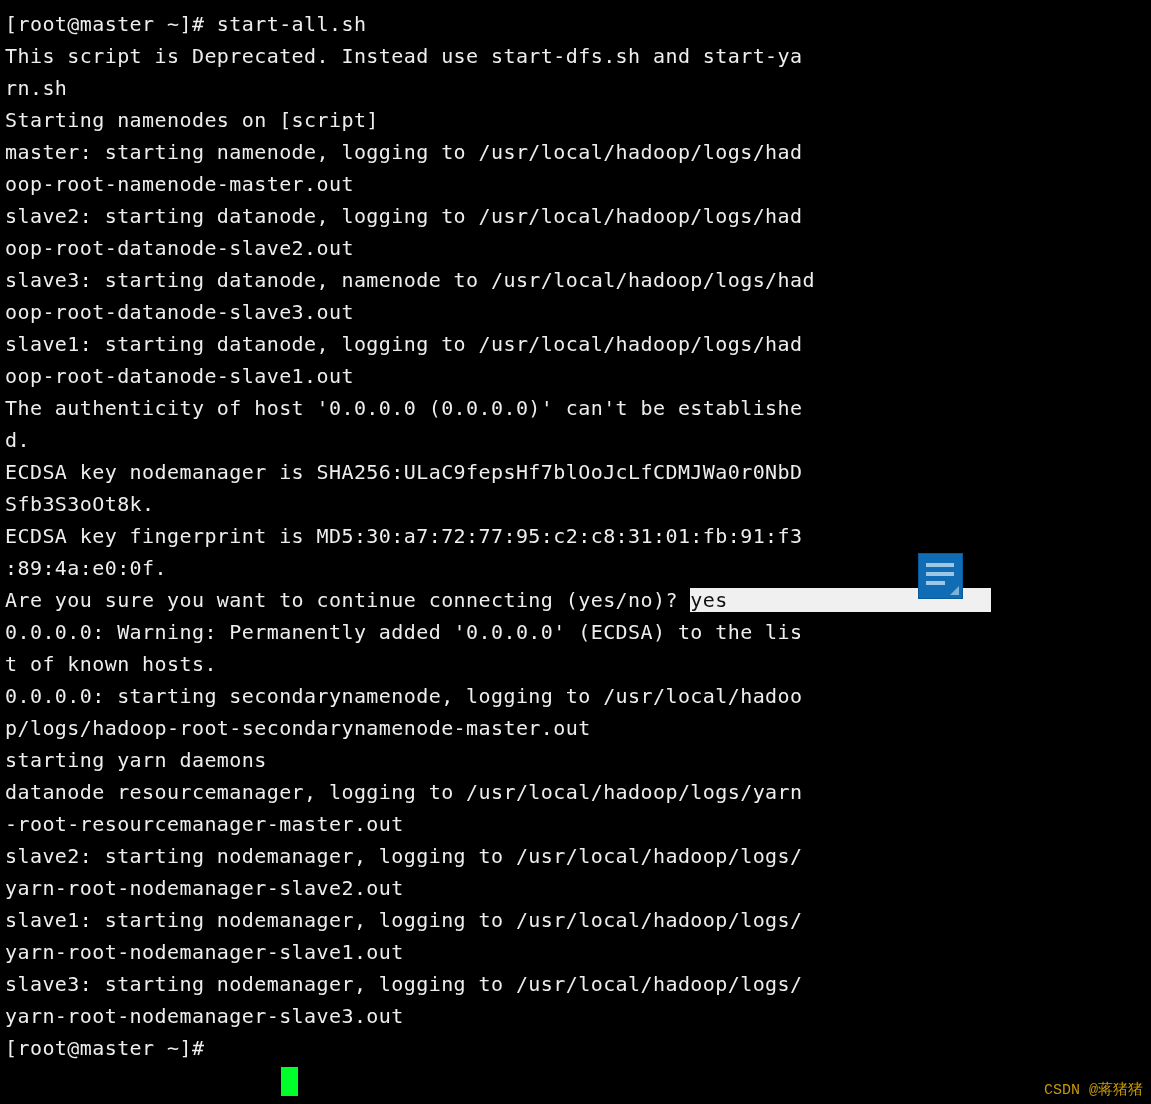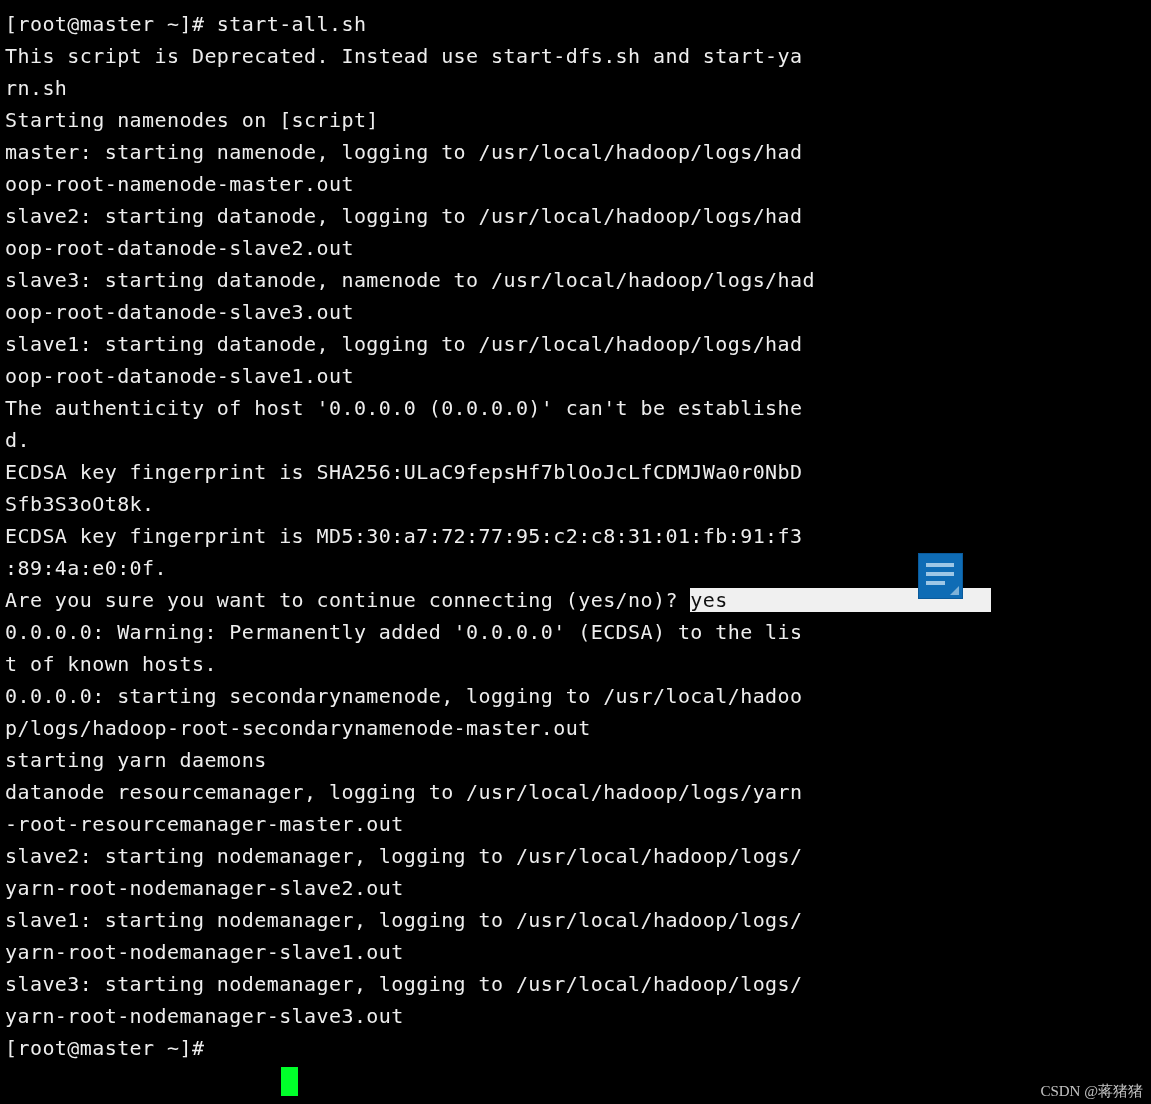--- a/index.html
+++ b/index.html
@@ -104,24 +104,24 @@
     top: 1067px;
     width: 17px;
     height: 29px;
     background: #00ff2a;
   }
 
   #watermark {
     position: absolute;
     right: 8px;
     bottom: 3px;
-    color: #e5e5e5;
+    color: #eab308;
     font-size: 15px;
     line-height: 20px;
-    font-family: Liberation Serif, serif;
+    font-family: Liberation Mono, monospace;
     white-space: pre;
     opacity: 0.85;
   }
 </style>
 </head>
 <body>
 
 <div id="terminal">
 
   <div id="scroll-clip">                                        </div>
@@ -134,21 +134,21 @@
       <div class="line">master: starting namenode, logging to /usr/local/hadoop/logs/had</div>
       <div class="line">oop-root-namenode-master.out</div>
       <div class="line">slave2: starting datanode, logging to /usr/local/hadoop/logs/had</div>
       <div class="line">oop-root-datanode-slave2.out</div>
       <div class="line">slave3: starting datanode, namenode to /usr/local/hadoop/logs/had</div>
       <div class="line">oop-root-datanode-slave3.out</div>
       <div class="line">slave1: starting datanode, logging to /usr/local/hadoop/logs/had</div>
       <div class="line">oop-root-datanode-slave1.out</div>
       <div class="line">The authenticity of host '0.0.0.0 (0.0.0.0)' can't be establishe</div>
       <div class="line">d.</div>
-      <div class="line">ECDSA key fingerprint is SHA256:ULaC9fepsHf7blOoJcLfCDMJWa0r0NbD</div>
+      <div class="line">ECDSA key nodemanager is SHA256:ULaC9fepsHf7blOoJcLfCDMJWa0r0NbD</div>
       <div class="line">Sfb3S3oOt8k.</div>
       <div class="line">ECDSA key fingerprint is MD5:30:a7:72:77:95:c2:c8:31:01:fb:91:f3</div>
       <div class="line">:89:4a:e0:0f.</div>
       <div class="line has-highlight">Are you sure you want to continue connecting (yes/no)? <span class="hl">yes</span></div>
       <div class="line">0.0.0.0: Warning: Permanently added '0.0.0.0' (ECDSA) to the lis</div>
       <div class="line">t of known hosts.</div>
       <div class="line">0.0.0.0: starting secondarynamenode, logging to /usr/local/hadoo</div>
       <div class="line">p/logs/hadoop-root-secondarynamenode-master.out</div>
       <div class="line">starting yarn daemons</div>
       <div class="line">datanode resourcemanager, logging to /usr/local/hadoop/logs/yarn</div>

